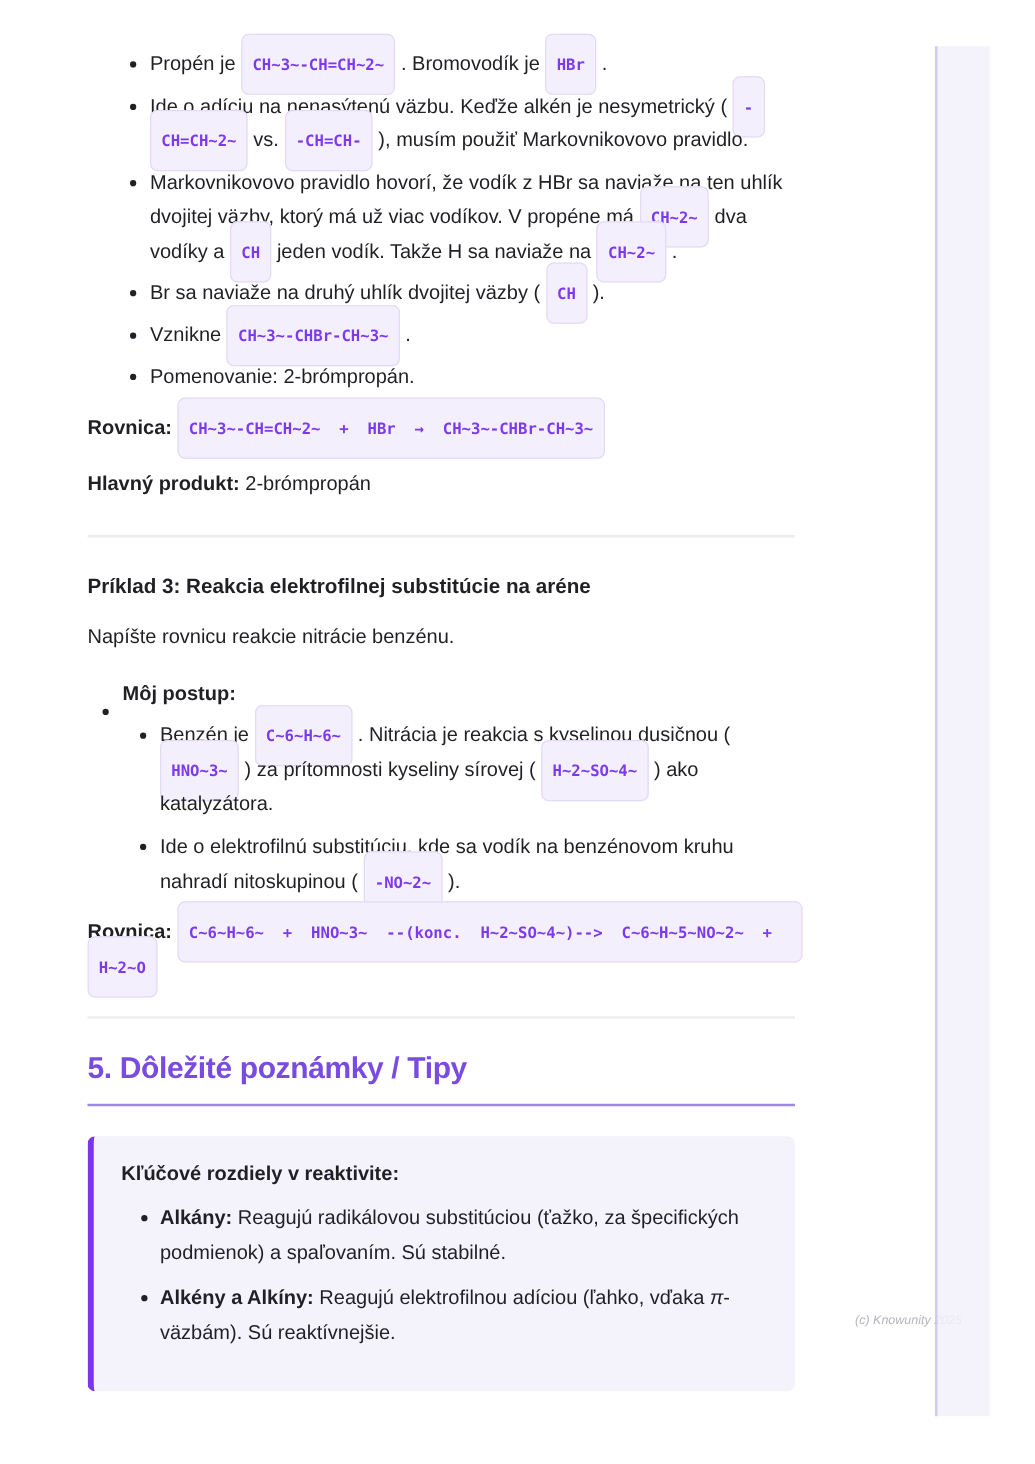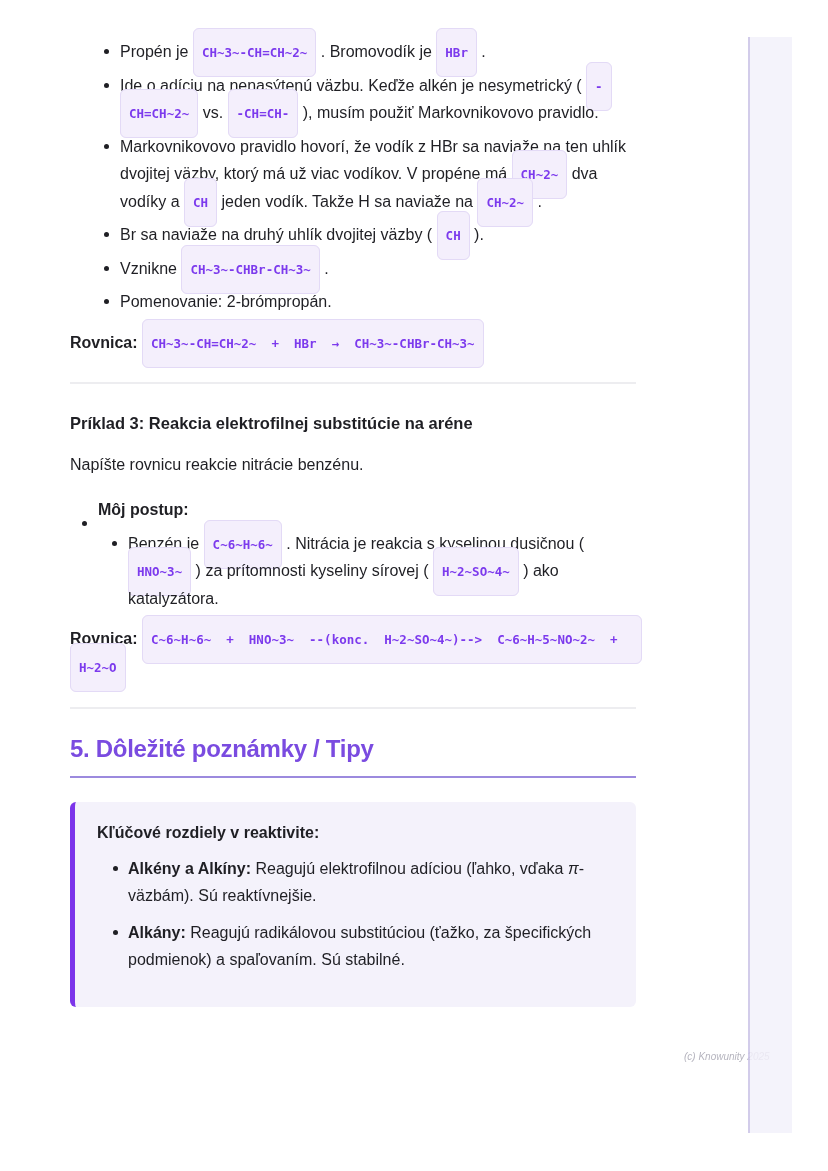--- a/index.html
+++ b/index.html
@@ -100,54 +100,59 @@
         <span class="dot"></span>
         <div class="tx"><span>Vznikne </span><code class="chip">CH~3~-CHBr-CH~3~</code><span> .</span></div>
       </div>
       <div class="li lvl1">
         <span class="dot"></span>
         <div class="tx"><span>Pomenovanie: 2-brómpropán.</span></div>
       </div>
     </div>
 
     <p class="para"><span class="b">Rovnica: </span><code class="chip">CH~3~-CH=CH~2~  +  HBr  →  CH~3~-CHBr-CH~3~</code></p>
+    <p class="para produkt"><span class="b">Hlavný produkt:</span><span> 2-brómpropán</span></p>
 
     <hr class="divider">
 
     <h3 class="example-heading">Príklad 3: Reakcia elektrofilnej substitúcie na aréne</h3>
     <p class="para intro">Napíšte rovnicu reakcie nitrácie benzénu.</p>
 
     <div class="list top-list">
       <div class="li lvl0">
         <span class="dot"></span>
         <div class="tx"><span class="b">Môj postup:</span></div>
       </div>
       <div class="li lvl2">
         <span class="dot"></span>
         <div class="tx"><span>Benzén je </span><code class="chip">C~6~H~6~</code><span> . Nitrácia je reakcia s kyselinou dusičnou ( </span><code class="chip">HNO~3~</code><span> ) za prítomnosti kyseliny sírovej ( </span><code class="chip">H~2~SO~4~</code><span> ) ako katalyzátora.</span></div>
       </div>
+      <div class="li lvl2">
+        <span class="dot"></span>
+        <div class="tx"><span>Ide o elektrofilnú substitúciu, kde sa vodík na benzénovom kruhu nahradí nitoskupinou ( </span><code class="chip">-NO~2~</code><span> ).</span></div>
+      </div>
     </div>
 
     <p class="para"><span class="b">Rovnica: </span><code class="chip">C~6~H~6~  +  HNO~3~  --(konc.  H~2~SO~4~)--&gt;  C~6~H~5~NO~2~  +  H~2~O</code></p>
 
     <hr class="divider">
 
     <h2 class="big-heading">5. Dôležité poznámky / Tipy</h2>
     <div class="heading-rule"></div>
 
     <div class="callout">
       <p class="callout-title">Kľúčové rozdiely v reaktivite:</p>
       <div class="list">
         <div class="li">
           <span class="dot"></span>
-          <div class="tx"><span class="b">Alkény a Alkíny:</span><span> Reagujú elektrofilnou adíciou (ľahko, vďaka </span><span class="i">π</span><span>-väzbám). Sú reaktívnejšie.</span></div>
+          <div class="tx"><span class="b">Alkány:</span><span> Reagujú radikálovou substitúciou (ťažko, za špecifických podmienok) a spaľovaním. Sú stabilné.</span></div>
         </div>
         <div class="li">
           <span class="dot"></span>
-          <div class="tx"><span class="b">Alkány:</span><span> Reagujú radikálovou substitúciou (ťažko, za špecifických podmienok) a spaľovaním. Sú stabilné.</span></div>
+          <div class="tx"><span class="b">Alkény a Alkíny:</span><span> Reagujú elektrofilnou adíciou (ľahko, vďaka </span><span class="i">π</span><span>-väzbám). Sú reaktívnejšie.</span></div>
         </div>
       </div>
     </div>
 
   </div>
 
   <div class="watermark">(c) Knowunity 2025</div>
   <div class="edge-strip"></div>
 </div>
 

